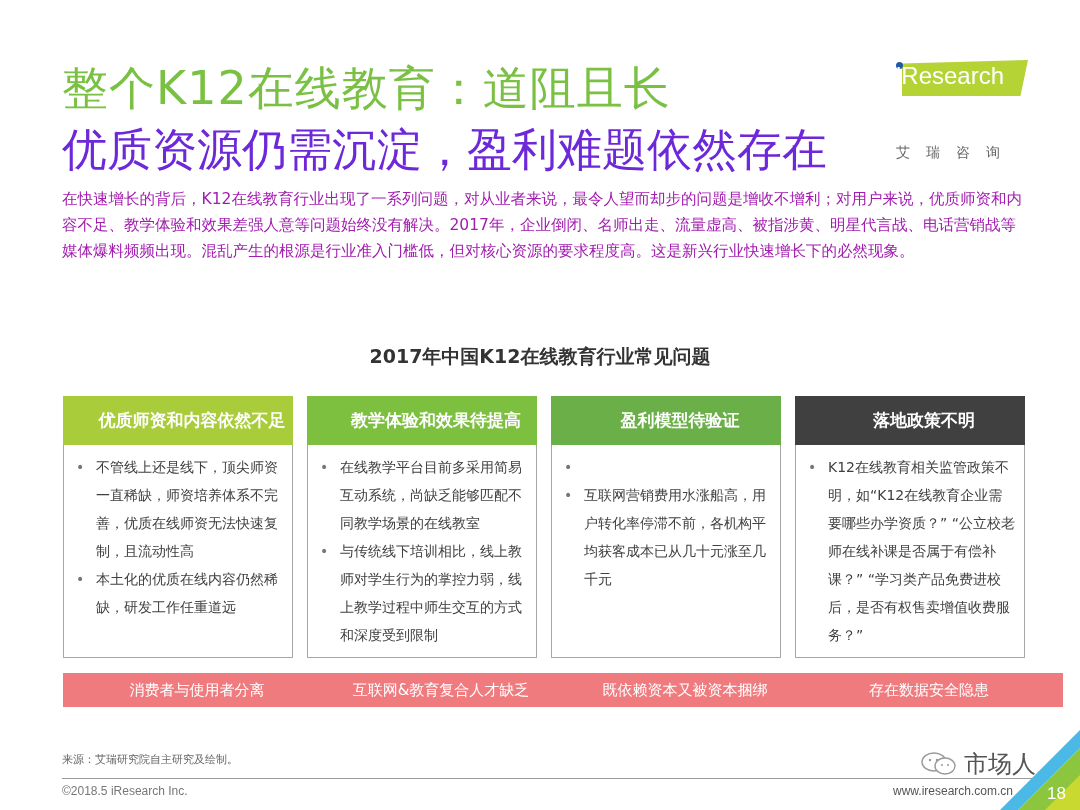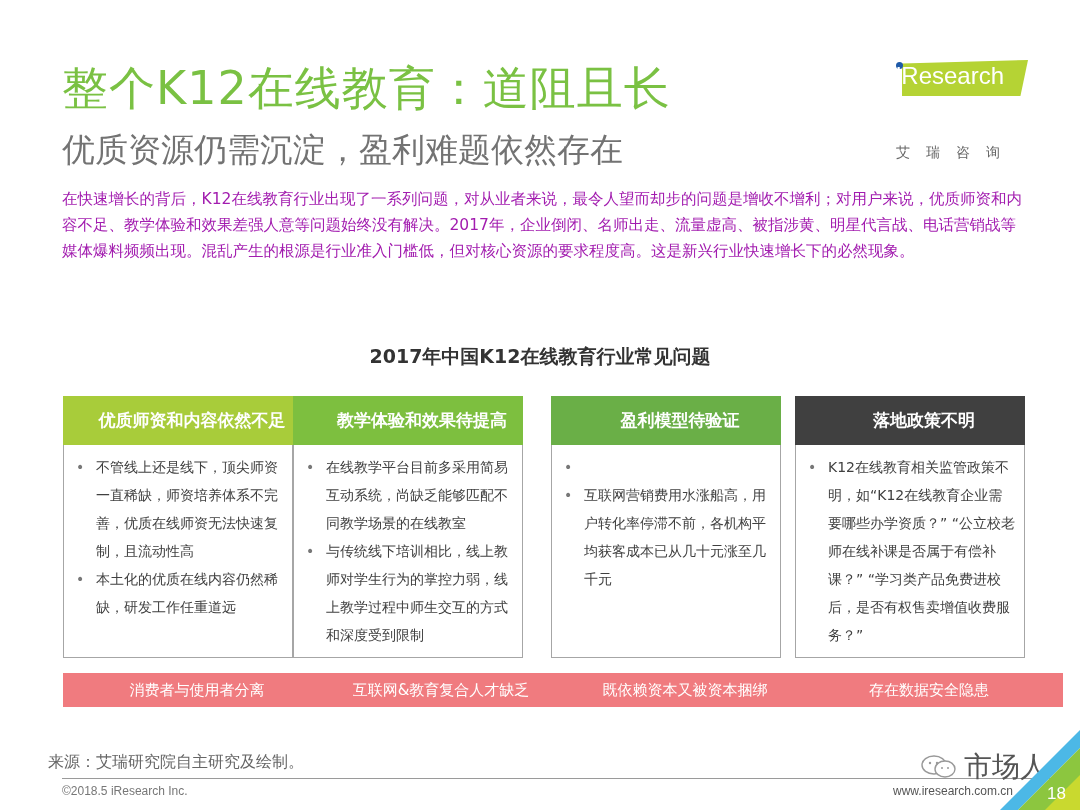--- a/index.html
+++ b/index.html
@@ -13,21 +13,21 @@
     font-size: 120px; font-weight: bold; color: #e04040; letter-spacing: 10px;
   }
 
   .title {
     position: absolute; left: 62px; top: 58px;
     font-size: 46px; color: #7ac143; letter-spacing: 1px; font-weight: normal;
     line-height: 60px;
   }
   .subtitle {
     position: absolute; left: 62px; top: 128px;
-    font-size: 33px; color: #737373; line-height: 44px;
+    font-size: 45px; color: #6d28d9; line-height: 44px;
   }
 
   .logo { position: absolute; left: 890px; top: 58px; width: 140px; height: 64px; }
   .logo-badge {
     position: absolute; left: 12px; top: 2px; width: 126px; height: 36px;
     background: #b5d334;
     clip-path: polygon(0 10%, 100% 0, 94% 100%, 0 100%);
   }
   .logo-text {
     position: absolute; left: 6px; top: 4px; font-size: 24px; color: #ffffff;
@@ -62,27 +62,27 @@
   .bullet { display: flex; font-size: 14px; line-height: 28px; color: #404040; }
   .bullet .dot { width: 22px; flex: none; color: #777; text-align: left; padding-left: 2px; }
   .bullet .txt { flex: 1; }
 
   .pill {
     position: absolute; top: 673px; width: 268px; height: 34px;
     background: #f07b7f; color: #ffffff; font-size: 15px;
     display: flex; align-items: center; justify-content: center;
   }
 
-  .source { position: absolute; left: 48px; top: 752px; font-size: 16px; color: #666; text-align: right; }
+  .source { position: absolute; left: 62px; top: 752px; font-size: 11px; color: #666; text-align: right; }
   .footer-line { position: absolute; left: 62px; top: 778px; width: 1000px; height: 1px; background: #9a9a9a; }
   .copyright { position: absolute; left: 62px; top: 784px; font-size: 12px; color: #777; font-family: "Liberation Sans", sans-serif; }
   .website { position: absolute; left: 893px; top: 784px; font-size: 12px; color: #555; font-family: "Liberation Sans", sans-serif; }
   .corner { position: absolute; right: 0; bottom: 0; width: 80px; height: 80px; }
   .page-num { position: absolute; right: 14px; bottom: 6px; font-size: 17px; color: #ffffff; font-family: "Liberation Sans", sans-serif; }
-  .wechat { position: absolute; left: 920px; top: 748px; display: flex; align-items: center; gap: 6px; color: #555; font-size: 28px; }
+  .wechat { position: absolute; left: 920px; top: 748px; display: flex; align-items: center; gap: 6px; color: #555; font-size: 24px; }
   .wechat-icon { width: 38px; height: 26px; }
 </style>
 </head>
 <body>
 
 <div class="watermark"></div>
 
 <div class="title">整个K12在线教育：道阻且长</div>
 <div class="subtitle">优质资源仍需沉淀，盈利难题依然存在</div>
 
@@ -104,21 +104,21 @@
         <span class="dot">•</span>
         <span class="txt">不管线上还是线下，顶尖师资一直稀缺，师资培养体系不完善，优质在线师资无法快速复制，且流动性高</span>
       </div>
     <div class="bullet">
         <span class="dot">•</span>
         <span class="txt">本土化的优质在线内容仍然稀缺，研发工作任重道远</span>
       </div>
   </div>
 </div>
 
-<div class="card" style="left:293px">
+<div class="card" style="left:307px">
   <div class="card-header" style="background:#7dbf3f">教学体验和效果待提高</div>
   <div class="card-body">
     <div class="bullet">
         <span class="dot">•</span>
         <span class="txt">在线教学平台目前多采用简易互动系统，尚缺乏能够匹配不同教学场景的在线教室</span>
       </div>
     <div class="bullet">
         <span class="dot">•</span>
         <span class="txt">与传统线下培训相比，线上教师对学生行为的掌控力弱，线上教学过程中师生交互的方式和深度受到限制</span>
       </div>

